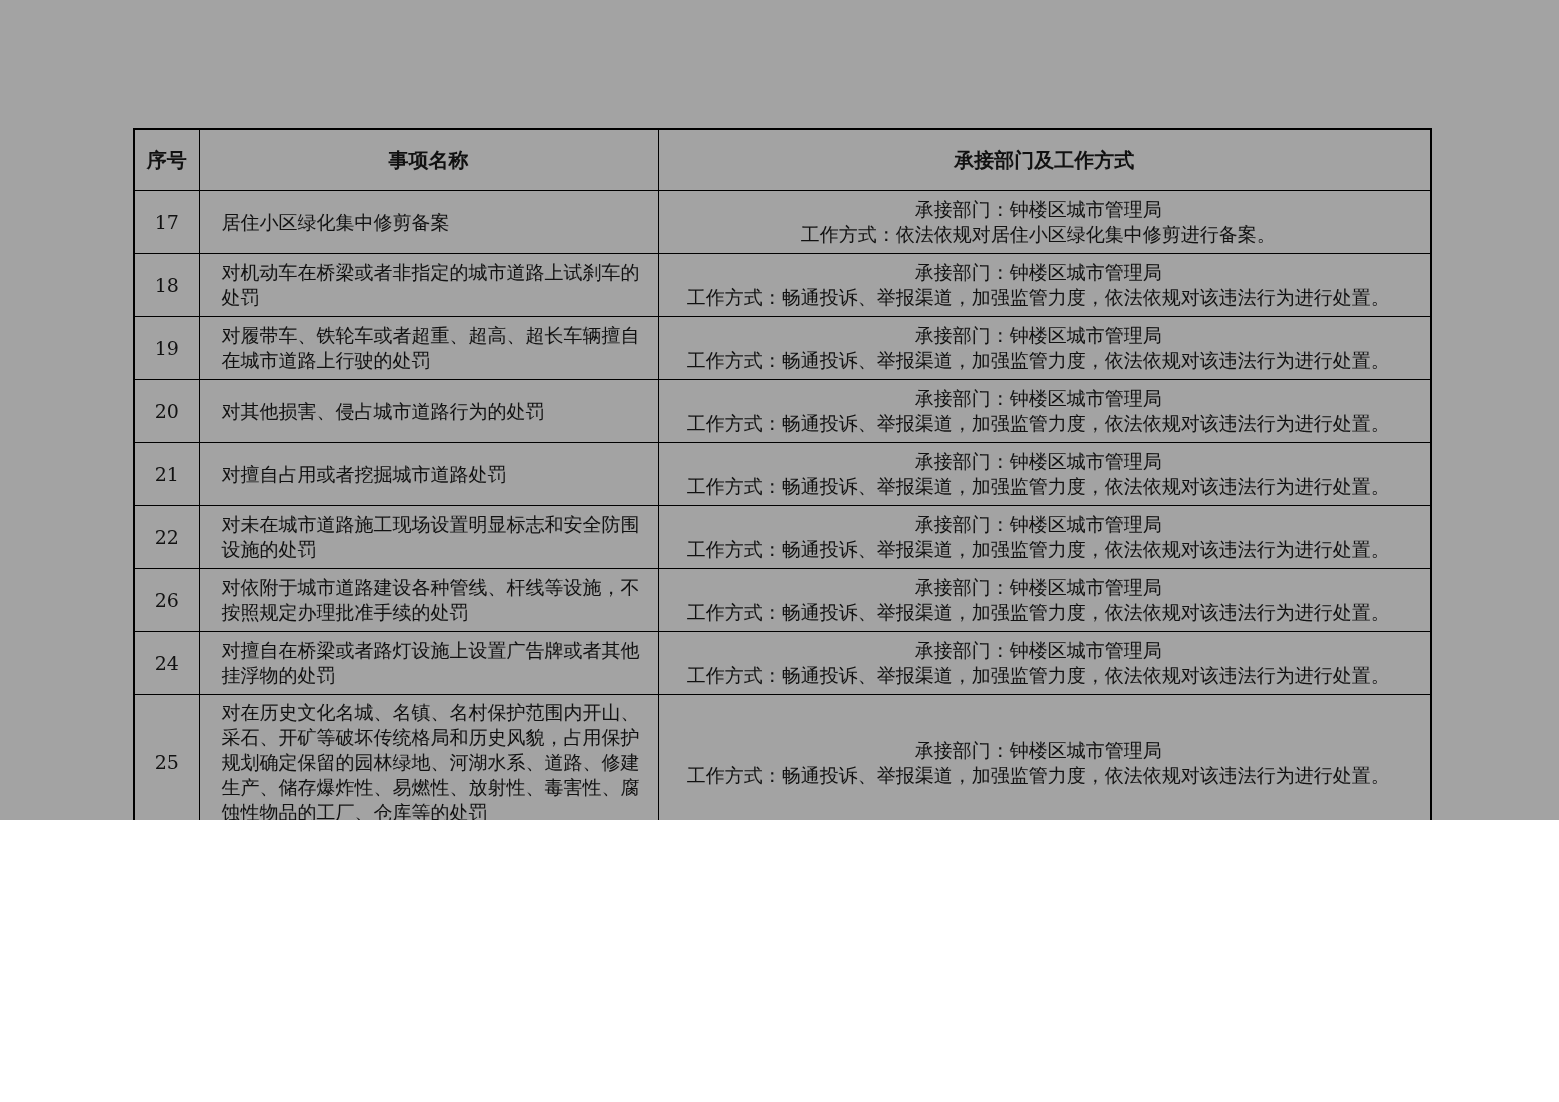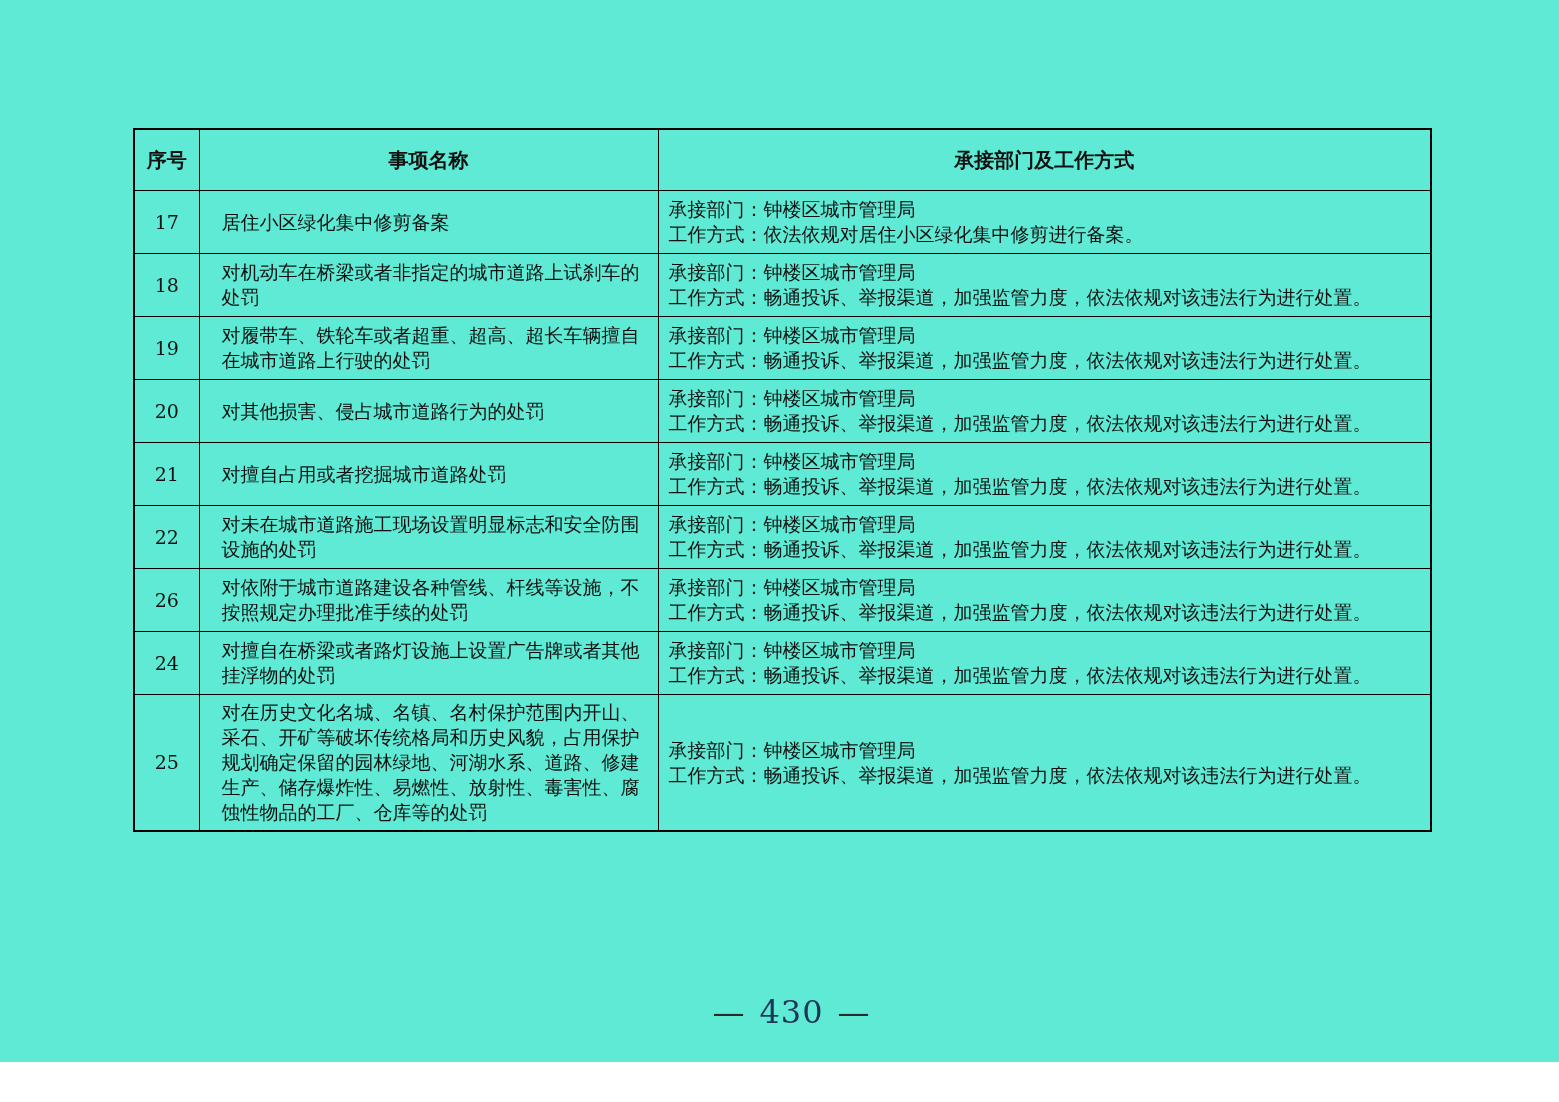--- a/index.html
+++ b/index.html
@@ -7,22 +7,22 @@
     padding: 0;
     background: #ffffff;
     width: 1559px;
     height: 1102px;
     font-family: "DejaVu Serif", "Liberation Serif", serif;
     color: #111111;
   }
   .page {
     position: relative;
     width: 1559px;
-    height: 1062px;
-    background: #5eead4;
+    height: 820px;
+    background: #a3a3a3;
     overflow: hidden;
   }
   table.items {
     position: absolute;
     left: 133px;
     top: 128px;
     width: 1297px;
     border-collapse: collapse;
     table-layout: fixed;
   }
@@ -56,20 +56,21 @@
     height: 52px;
     margin-top: 20px;
   }
   td.name {
     padding-left: 22px;
     padding-right: 6px;
   }
   td.dept {
     padding-left: 10px;
     padding-right: 22px;
+    text-align: center;
   }
   td.dept .line {
     white-space: nowrap;
   }
   .footer {
     position: absolute;
     left: 12px;
     top: 993px;
     width: 1559px;
     text-align: center;

